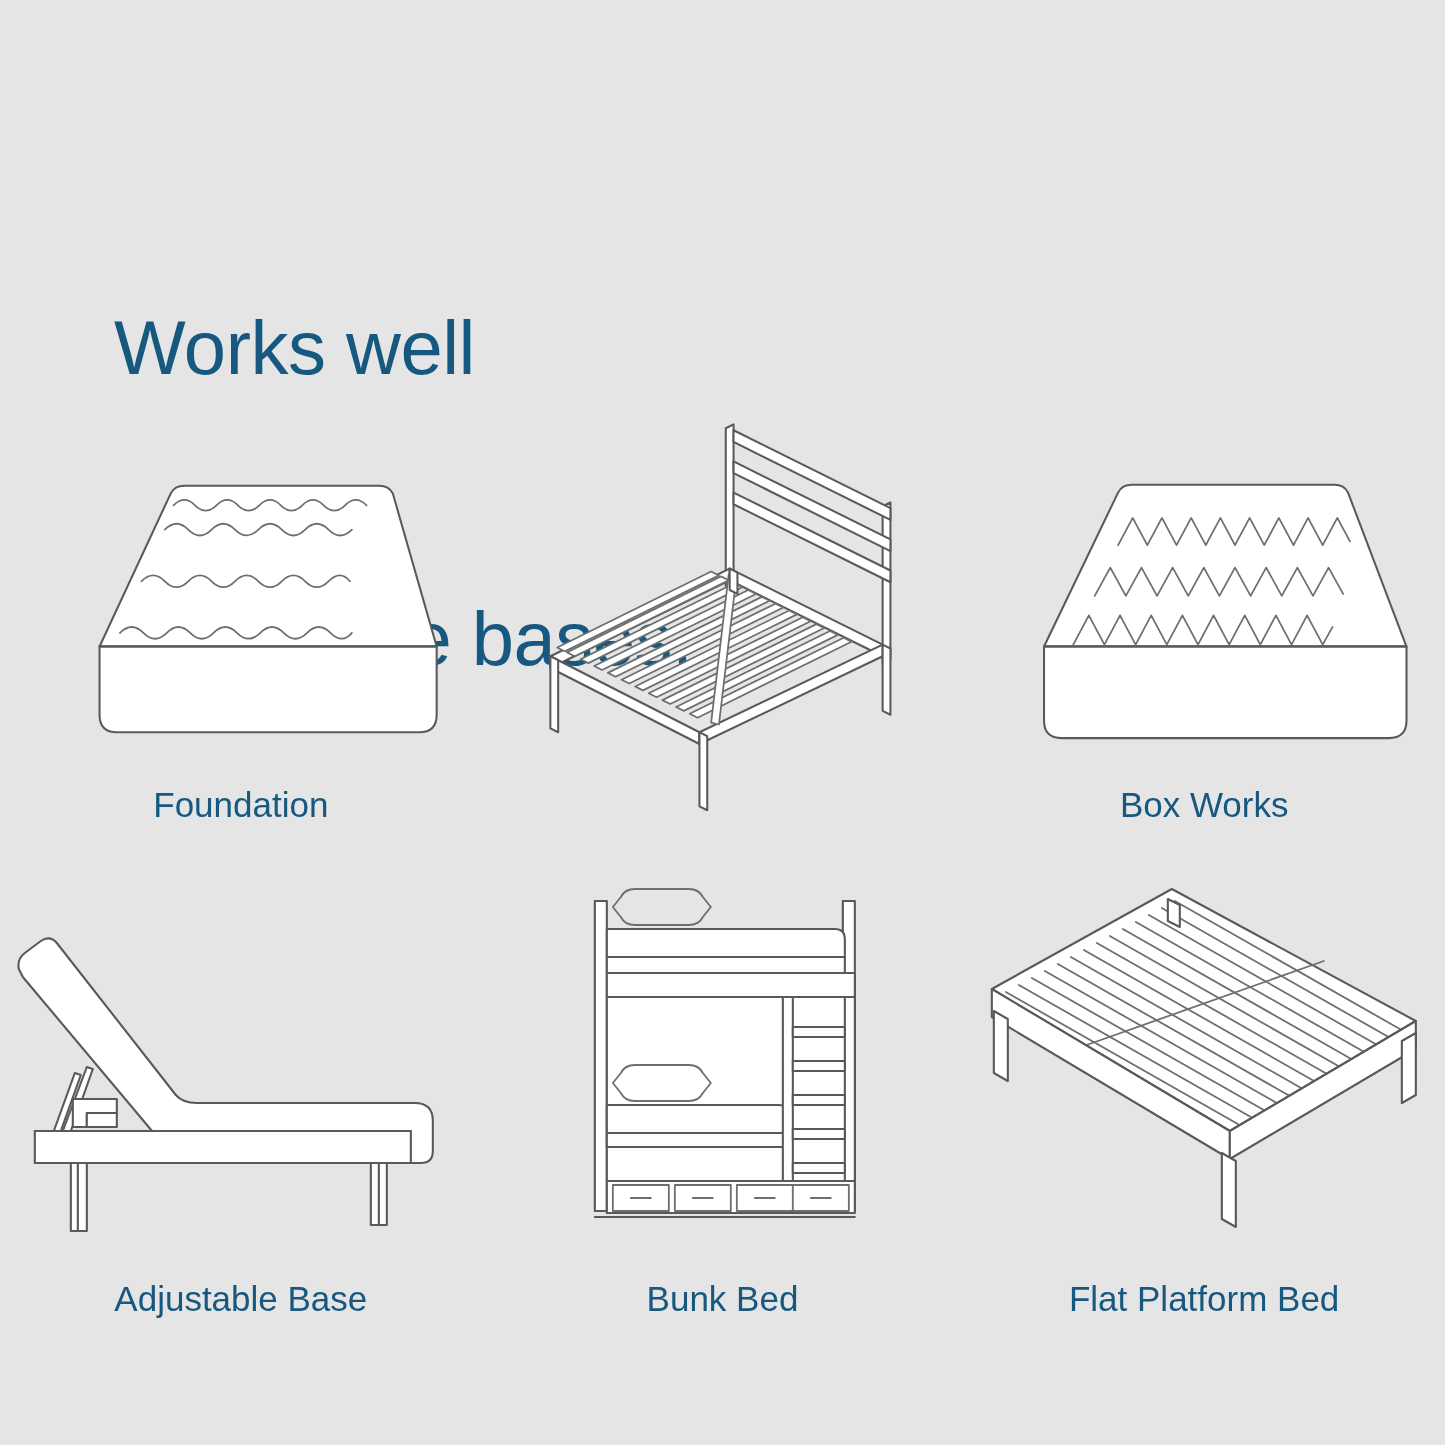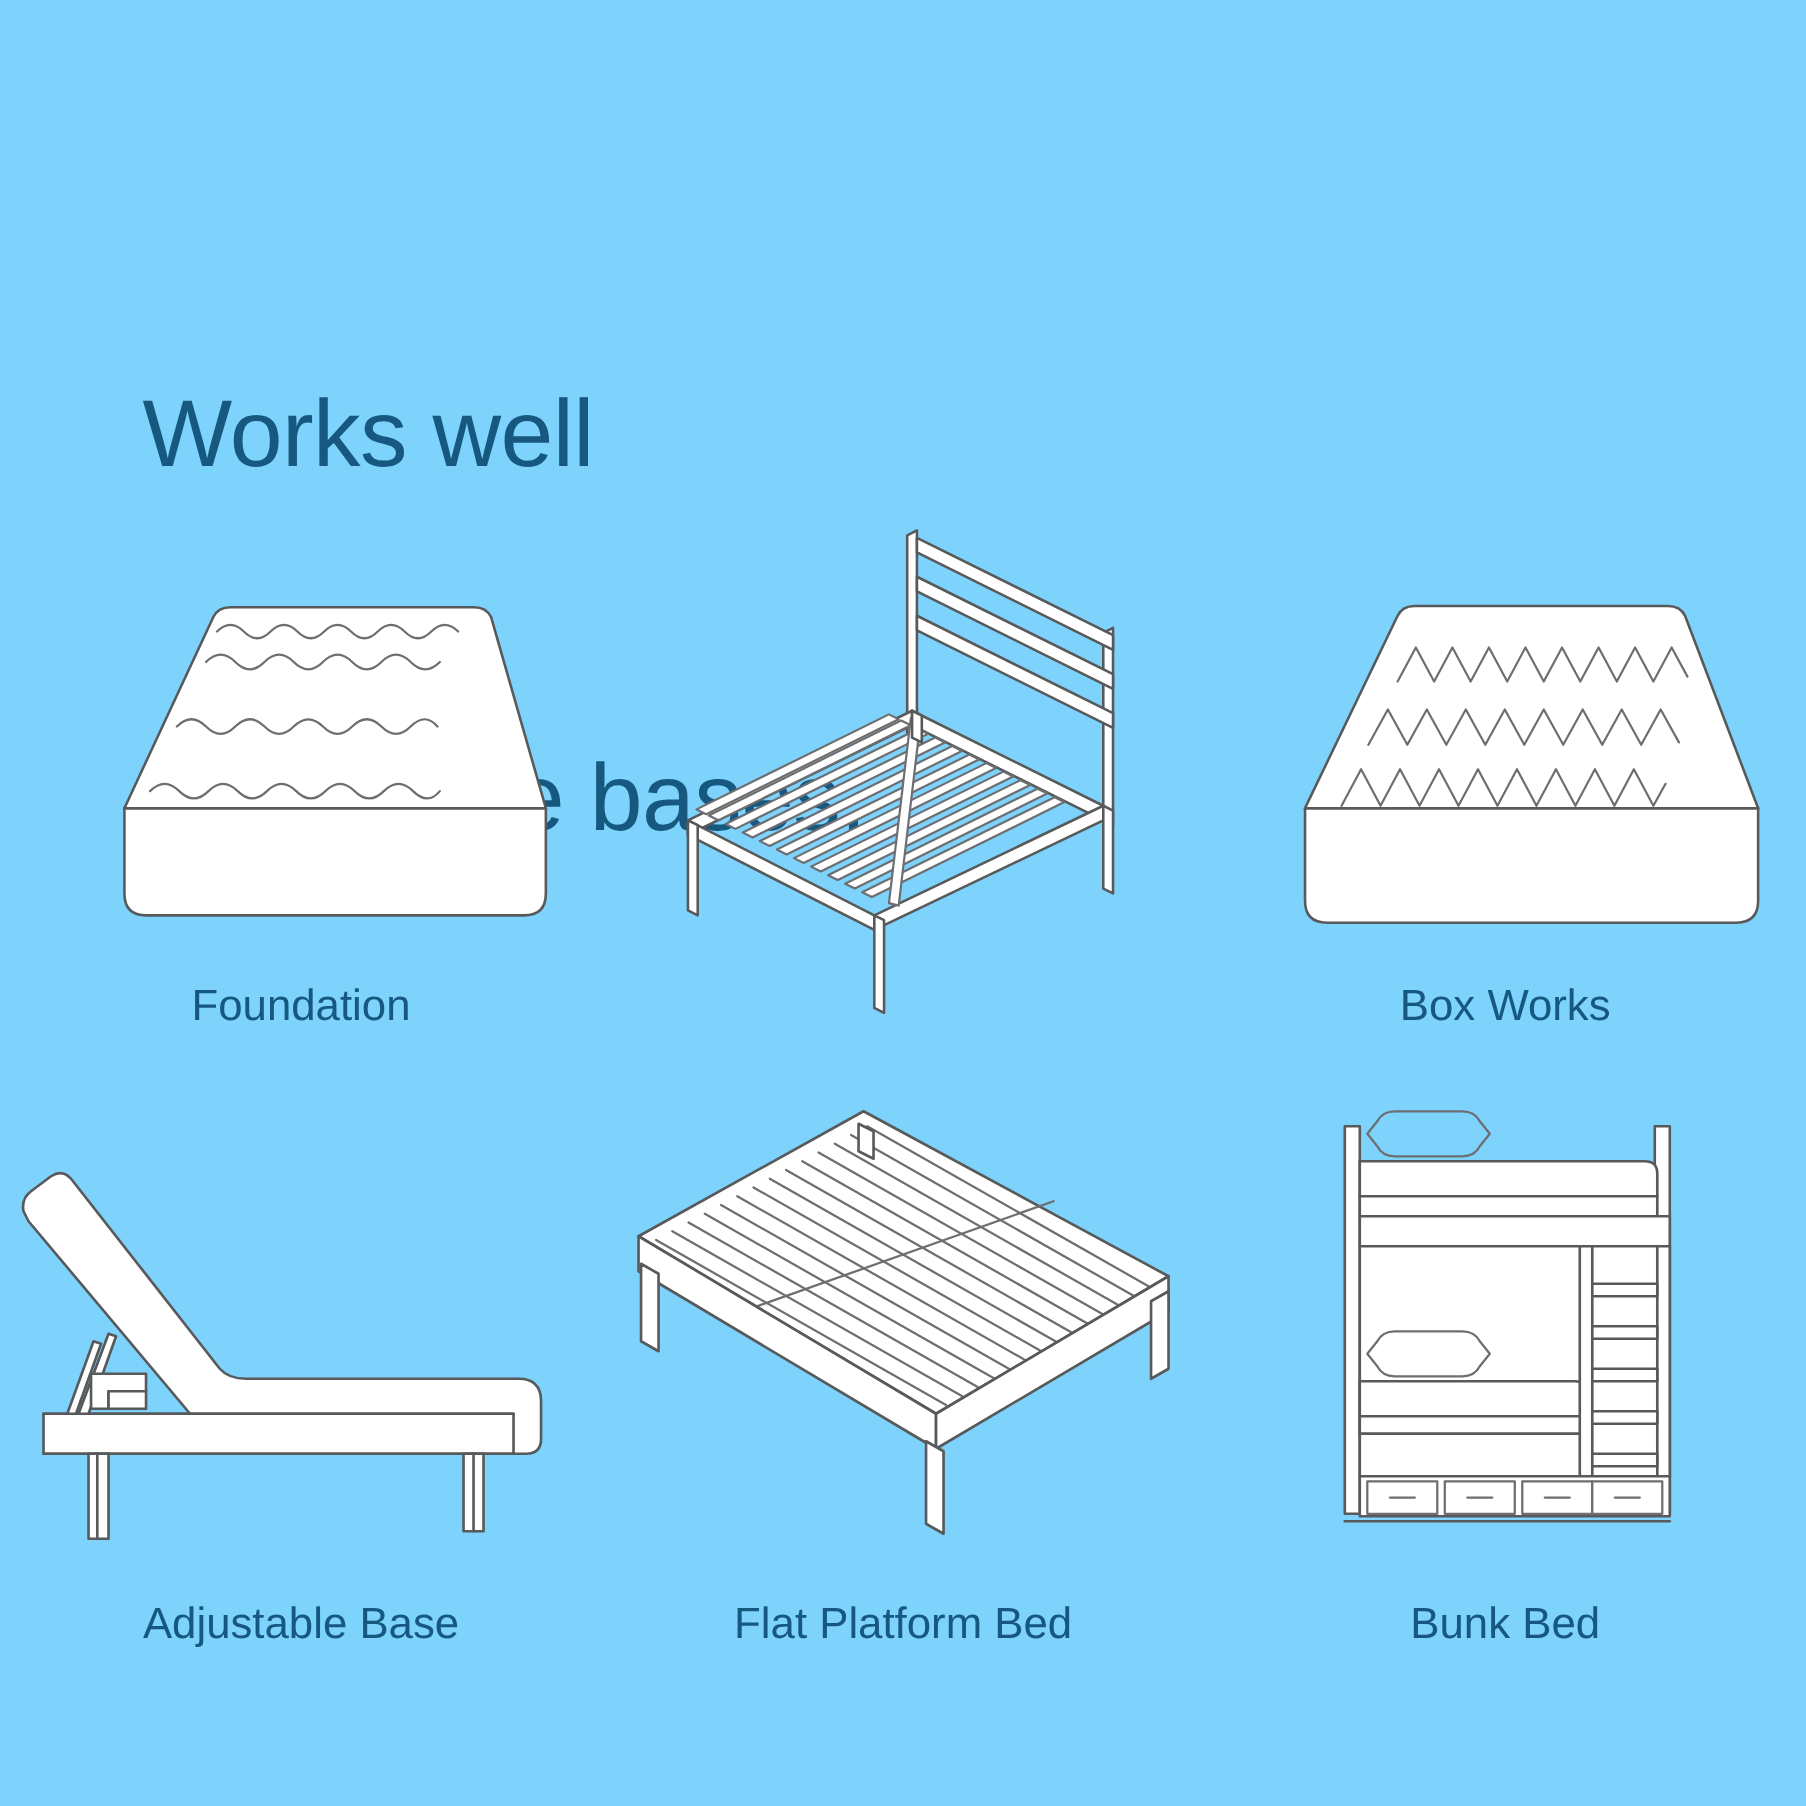--- a/index.html
+++ b/index.html
@@ -4,21 +4,21 @@
 <style>
   html, body {
     margin: 0;
     padding: 0;
     background: #ffffff;
   }
   #page {
     position: relative;
     width: 1445px;
     height: 1445px;
-    background: #7dd3fc;
+    background: #e5e5e5;
     font-family: "Liberation Sans", sans-serif;
     overflow: hidden;
   }
 
   
   .headline {
     position: absolute;
     left: 114px;
     top: 104px;
     color: #16587f;
@@ -221,20 +221,74 @@
 
           <g class="ln">
             <path d="M70,282 L86,282 L86,350 L70,350 Z" fill="#fff"></path>
             <line x1="77" y1="282" x2="77" y2="350"></line>
             <path d="M370,282 L386,282 L386,344 L370,344 Z" fill="#fff"></path>
             <line x1="378" y1="282" x2="378" y2="344"></line>
           </g>
         </svg>
       </div>
       <div class="caption">Adjustable Base</div>
+    </div>
+
+    <div class="cell row2">
+      <div class="art">
+        <svg viewBox="0 0 480 360" preserveAspectRatio="xMidYMid meet">
+          <g class="ln">
+
+            <path d="M112,20 L124,20 L124,330 L112,330 Z" fill="#fff"></path>
+            <path d="M360,20 L372,20 L372,330 L360,330 Z" fill="#fff"></path>
+
+            <path class="ln-thin" d="M138,16 Q142,8 152,8 L206,8 Q216,8 220,16 L228,26 L220,36 Q216,44 206,44 L152,44 Q142,44 138,36 L130,26 Z" fill="#fff"></path>
+
+            <path d="M124,48 L352,48 Q362,48 362,58 L362,92 L124,92 Z" fill="#fff"></path>
+            <line x1="124" y1="76" x2="362" y2="76"></line>
+
+            <path d="M124,92 L372,92 L372,116 L124,116 Z" fill="#fff"></path>
+
+            <path d="M124,116 L372,116 L372,300 L124,300 Z" fill="#fff"></path>
+
+            <path class="ln-thin" d="M138,192 Q142,184 152,184 L206,184 Q216,184 220,192 L228,202 L220,212 Q216,220 206,220 L152,220 Q142,220 138,212 L130,202 Z" fill="#fff"></path>
+
+            <path d="M124,224 L296,224 Q306,224 306,234 L306,266 L124,266 Z" fill="#fff"></path>
+            <line x1="124" y1="252" x2="306" y2="252"></line>
+
+            <line x1="124" y1="266" x2="306" y2="266"></line>
+
+            <path d="M300,116 L310,116 L310,300 L300,300 Z" fill="#fff"></path>
+            <path d="M362,116 L372,116 L372,300 L362,300 Z" fill="#fff"></path>
+
+            <g>
+              <path d="M310,146 L362,146 L362,156 L310,156 Z" fill="#fff"></path>
+              <path d="M310,180 L362,180 L362,190 L310,190 Z" fill="#fff"></path>
+              <path d="M310,214 L362,214 L362,224 L310,224 Z" fill="#fff"></path>
+              <path d="M310,248 L362,248 L362,258 L310,258 Z" fill="#fff"></path>
+              <path d="M310,282 L362,282 L362,292 L310,292 Z" fill="#fff"></path>
+            </g>
+
+            <path d="M124,300 L372,300 L372,332 L124,332 Z" fill="#fff"></path>
+            <g class="ln-thin">
+              <rect x="130" y="304" width="56" height="26" fill="#fff"></rect>
+              <line x1="148" y1="317" x2="168" y2="317"></line>
+              <rect x="192" y="304" width="56" height="26" fill="#fff"></rect>
+              <line x1="210" y1="317" x2="230" y2="317"></line>
+              <rect x="254" y="304" width="56" height="26" fill="#fff"></rect>
+              <line x1="272" y1="317" x2="292" y2="317"></line>
+              <rect x="310" y="304" width="56" height="26" fill="#fff"></rect>
+              <line x1="328" y1="317" x2="348" y2="317"></line>
+            </g>
+
+            <line x1="112" y1="336" x2="372" y2="336"></line>
+          </g>
+        </svg>
+      </div>
+      <div class="caption">Bunk Bed</div>
     </div>
 
     <div class="cell row2">
       <div class="art">
         <svg viewBox="0 0 480 360" preserveAspectRatio="xMidYMid meet">
 
           <path class="fillw" d="M28,108 L208,8 L452,140 L266,250 Z"></path>
 
           <g class="ln-thin">
             <line x1="42" y1="111" x2="274" y2="243"></line>
@@ -264,68 +318,14 @@
             <path d="M30,130 L44,138 L44,200 L30,192 Z" fill="#fff"></path>
             <path d="M258,272 L272,280 L272,346 L258,338 Z" fill="#fff"></path>
             <path d="M438,160 L452,152 L452,214 L438,222 Z" fill="#fff"></path>
             <path d="M204,18 L216,24 L216,46 L204,40 Z" fill="#fff"></path>
           </g>
         </svg>
       </div>
       <div class="caption">Flat Platform Bed</div>
     </div>
 
-    <div class="cell row2">
-      <div class="art">
-        <svg viewBox="0 0 480 360" preserveAspectRatio="xMidYMid meet">
-          <g class="ln">
-
-            <path d="M112,20 L124,20 L124,330 L112,330 Z" fill="#fff"></path>
-            <path d="M360,20 L372,20 L372,330 L360,330 Z" fill="#fff"></path>
-
-            <path class="ln-thin" d="M138,16 Q142,8 152,8 L206,8 Q216,8 220,16 L228,26 L220,36 Q216,44 206,44 L152,44 Q142,44 138,36 L130,26 Z" fill="#fff"></path>
-
-            <path d="M124,48 L352,48 Q362,48 362,58 L362,92 L124,92 Z" fill="#fff"></path>
-            <line x1="124" y1="76" x2="362" y2="76"></line>
-
-            <path d="M124,92 L372,92 L372,116 L124,116 Z" fill="#fff"></path>
-
-            <path d="M124,116 L372,116 L372,300 L124,300 Z" fill="#fff"></path>
-
-            <path class="ln-thin" d="M138,192 Q142,184 152,184 L206,184 Q216,184 220,192 L228,202 L220,212 Q216,220 206,220 L152,220 Q142,220 138,212 L130,202 Z" fill="#fff"></path>
-
-            <path d="M124,224 L296,224 Q306,224 306,234 L306,266 L124,266 Z" fill="#fff"></path>
-            <line x1="124" y1="252" x2="306" y2="252"></line>
-
-            <line x1="124" y1="266" x2="306" y2="266"></line>
-
-            <path d="M300,116 L310,116 L310,300 L300,300 Z" fill="#fff"></path>
-            <path d="M362,116 L372,116 L372,300 L362,300 Z" fill="#fff"></path>
-
-            <g>
-              <path d="M310,146 L362,146 L362,156 L310,156 Z" fill="#fff"></path>
-              <path d="M310,180 L362,180 L362,190 L310,190 Z" fill="#fff"></path>
-              <path d="M310,214 L362,214 L362,224 L310,224 Z" fill="#fff"></path>
-              <path d="M310,248 L362,248 L362,258 L310,258 Z" fill="#fff"></path>
-              <path d="M310,282 L362,282 L362,292 L310,292 Z" fill="#fff"></path>
-            </g>
-
-            <path d="M124,300 L372,300 L372,332 L124,332 Z" fill="#fff"></path>
-            <g class="ln-thin">
-              <rect x="130" y="304" width="56" height="26" fill="#fff"></rect>
-              <line x1="148" y1="317" x2="168" y2="317"></line>
-              <rect x="192" y="304" width="56" height="26" fill="#fff"></rect>
-              <line x1="210" y1="317" x2="230" y2="317"></line>
-              <rect x="254" y="304" width="56" height="26" fill="#fff"></rect>
-              <line x1="272" y1="317" x2="292" y2="317"></line>
-              <rect x="310" y="304" width="56" height="26" fill="#fff"></rect>
-              <line x1="328" y1="317" x2="348" y2="317"></line>
-            </g>
-
-            <line x1="112" y1="336" x2="372" y2="336"></line>
-          </g>
-        </svg>
-      </div>
-      <div class="caption">Bunk Bed</div>
-    </div>
-
   </div>
 </div>
 
 </body></html>

